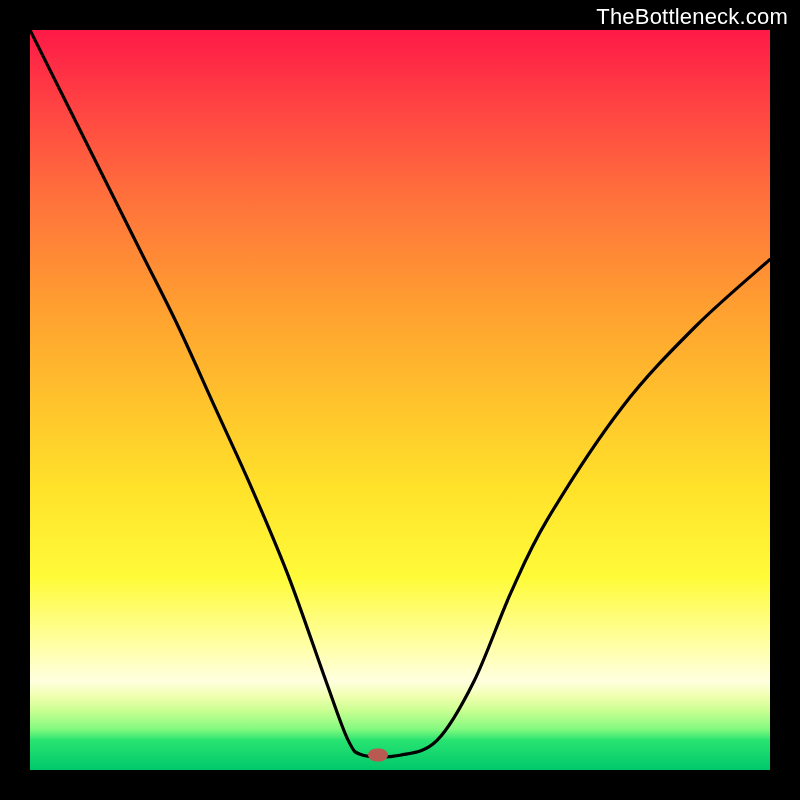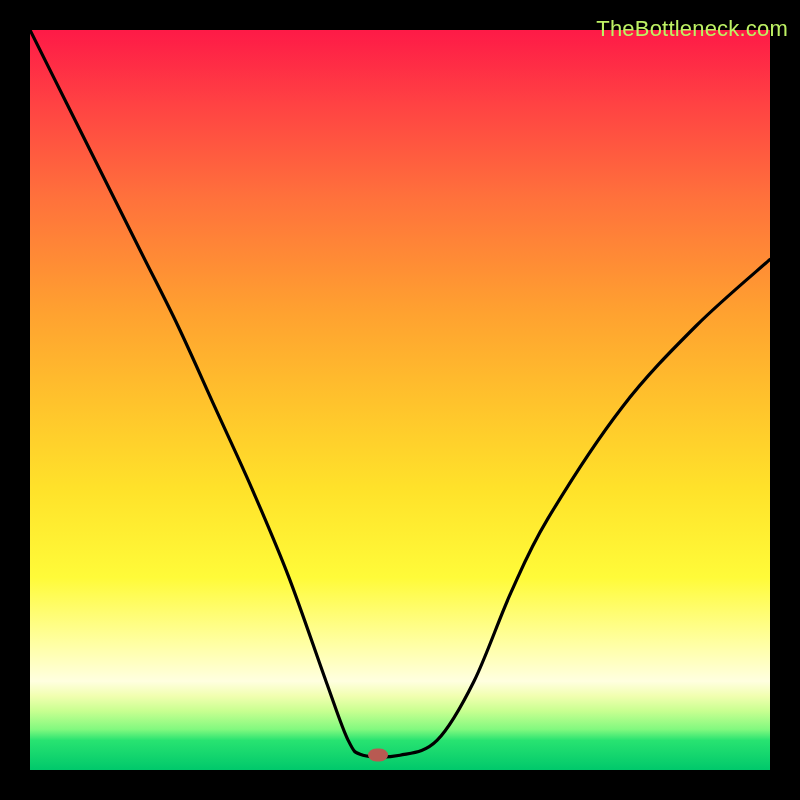--- a/index.html
+++ b/index.html
@@ -12,23 +12,23 @@
     font-family: Arial, Helvetica, sans-serif;
   }
   .frame {
     position: relative;
     width: 800px;
     height: 800px;
     background: #000;
   }
   .watermark {
     position: absolute;
-    top: 16px;
+    top: 4px;
     right: 12px;
-    color: #bef264;
+    color: #ffffff;
     font-size: 22px;
     letter-spacing: 0.2px;
     z-index: 50;
   }
   .plot-bg {
     position: absolute;
     left: 30px;
     top: 30px;
     width: 740px;
     height: 740px;

